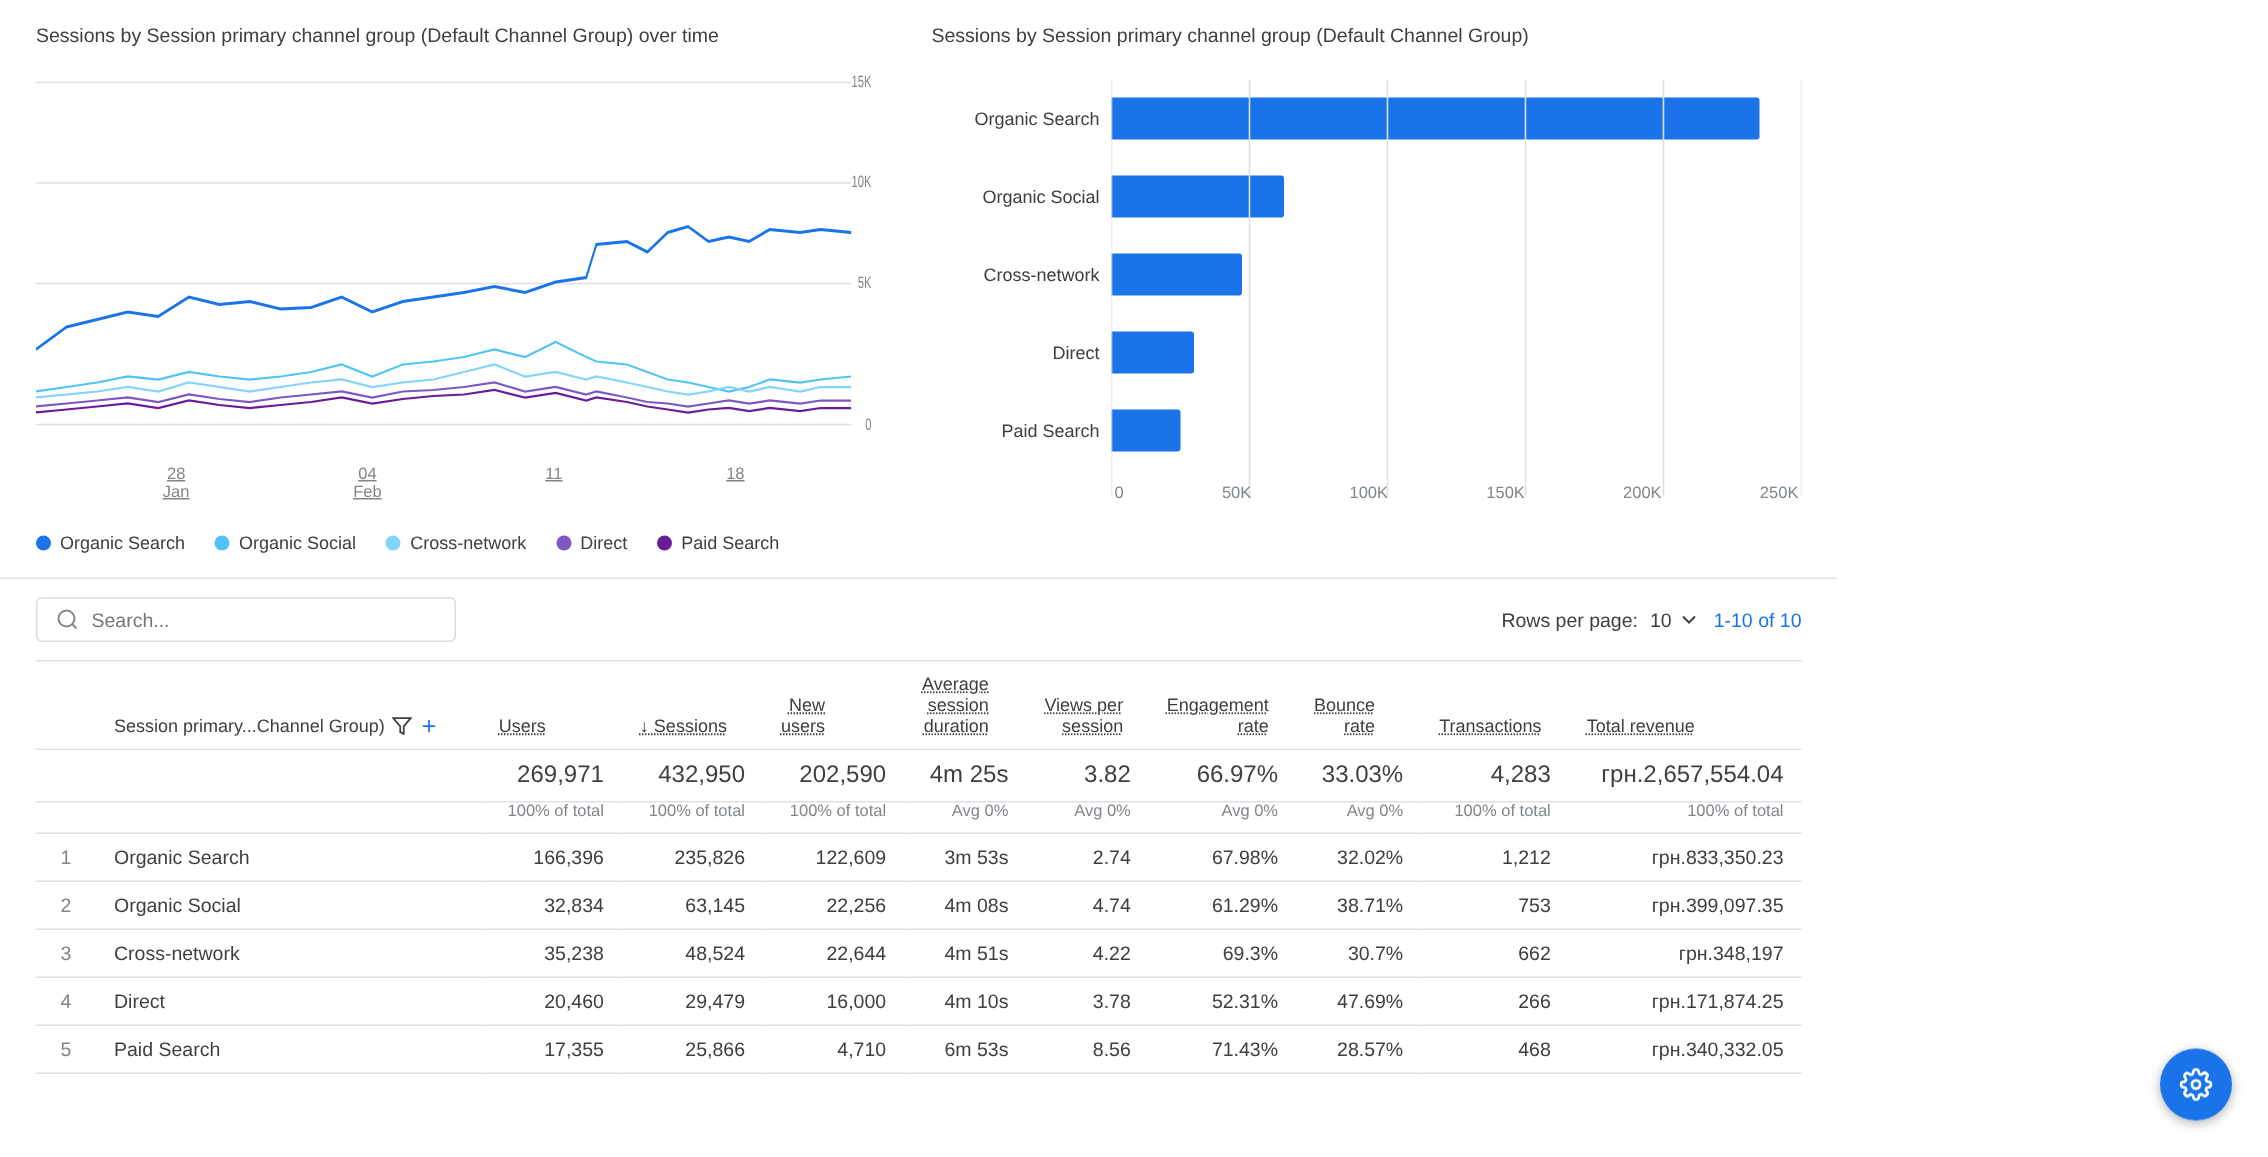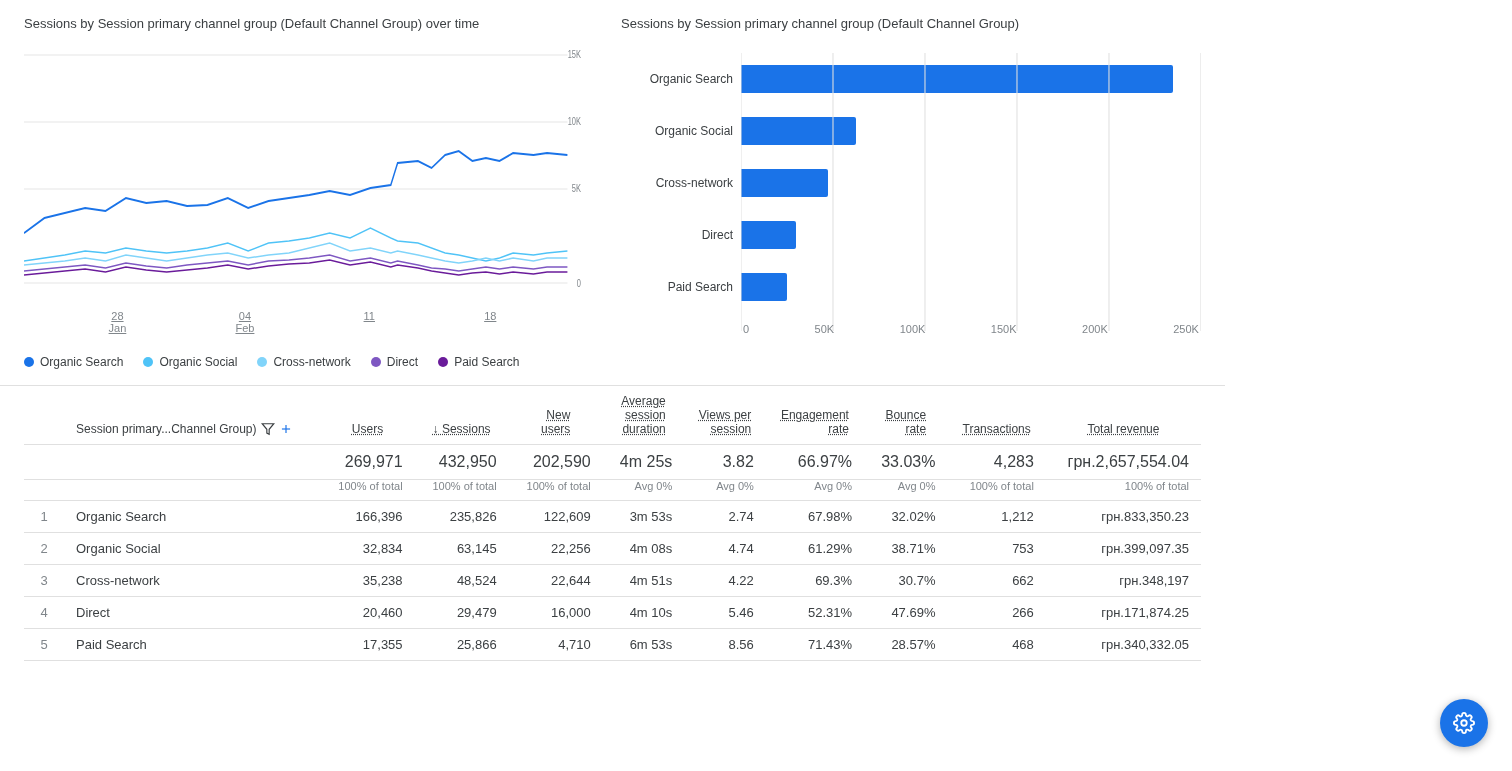--- a/index.html
+++ b/index.html
@@ -256,21 +256,21 @@
       font-size: 11px;
       color: #80868b;
       padding-top: 0;
     }
 
     .blue-link { color: #1a73e8; }
 
     .col-header-inner {
       display: flex;
       flex-direction: column;
-      align-items: center;
+      align-items: flex-start;
     }
 
     .col-header-first {
       align-items: flex-start;
       display: flex;
       align-items: center;
       gap: 4px;
     }
 
     
@@ -423,20 +423,40 @@
             <span>200K</span>
             <span>250K</span>
           </div>
         </div>
       </div>
     </div>
   </div>
 
   <div class="table-section">
 
+    <div class="table-toolbar">
+      <div class="search-box">
+        <svg class="search-icon-svg" width="16" height="16" viewBox="0 0 24 24" fill="none" stroke="#80868b" stroke-width="2">
+          <circle cx="11" cy="11" r="8"></circle>
+          <line x1="21" y1="21" x2="16.65" y2="16.65"></line>
+        </svg>
+        <input class="search-input" type="text" placeholder="Search..." style="">
+      </div>
+
+      <div class="pagination-area">
+        <span class="rows-per-page-label">Rows per page:</span>
+        <div class="rows-per-page-select">
+          <span>10</span>
+          <svg width="16" height="16" viewBox="0 0 24 24" fill="none" stroke="#3c4043" stroke-width="2">
+            <polyline points="6 9 12 15 18 9"></polyline>
+          </svg>
+        </div>
+        <span class="page-range">1-10 of 10</span>
+      </div>
+    </div>
 
     <table class="data-table">
       <thead>
         <tr>
           <th></th>
           <th style="text-align:center">
             <div class="col-header-first">
               <span>Session primary...Channel Group)</span>
               <svg width="14" height="14" viewBox="0 0 24 24" fill="none" stroke="#3c4043" stroke-width="2">
                   <polygon points="22 3 2 3 10 12.46 10 19 14 21 14 12.46 22 3"></polygon>
@@ -565,21 +585,21 @@
           <td>грн.348,197</td>
         </tr>
 
         <tr>
           <td>4</td>
           <td>Direct</td>
           <td>20,460</td>
           <td>29,479</td>
           <td class="blue-link">16,000</td>
           <td>4m 10s</td>
-          <td>5.46</td>
+          <td>3.78</td>
           <td>52.31%</td>
           <td>47.69%</td>
           <td>266</td>
           <td>грн.171,874.25</td>
         </tr>
 
         <tr>
           <td>5</td>
           <td>Paid Search</td>
           <td>17,355</td>

